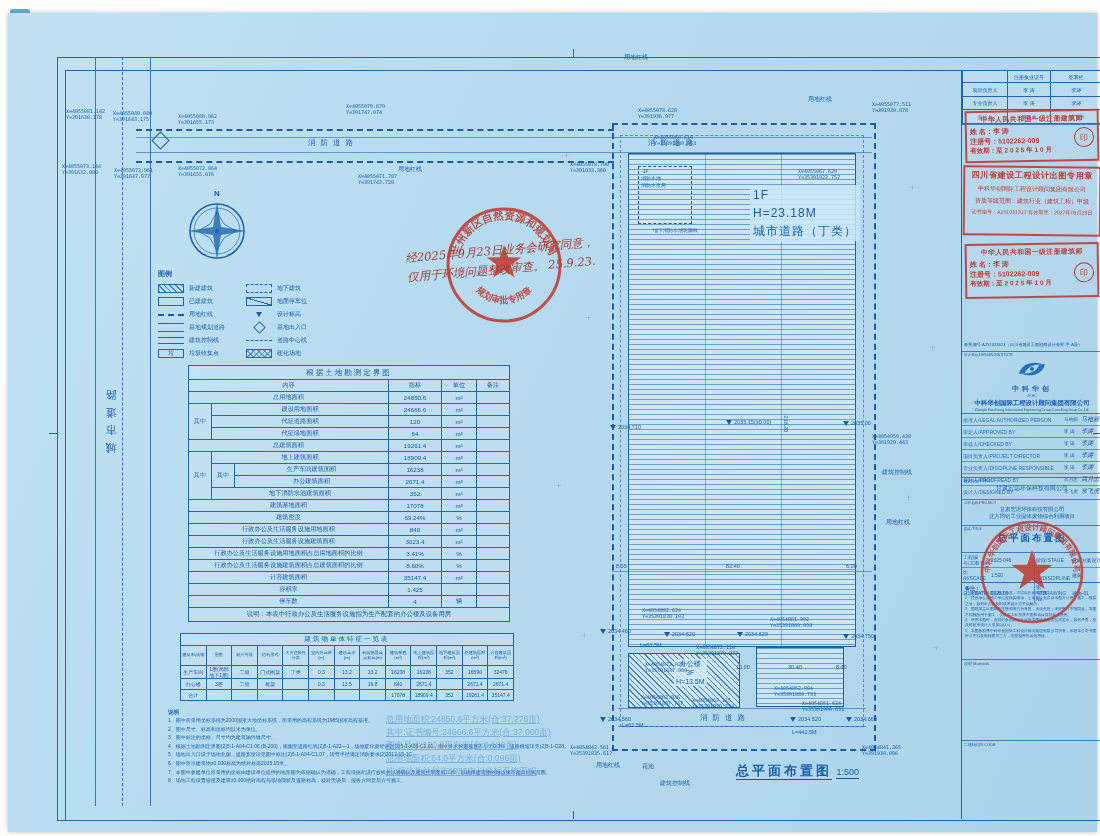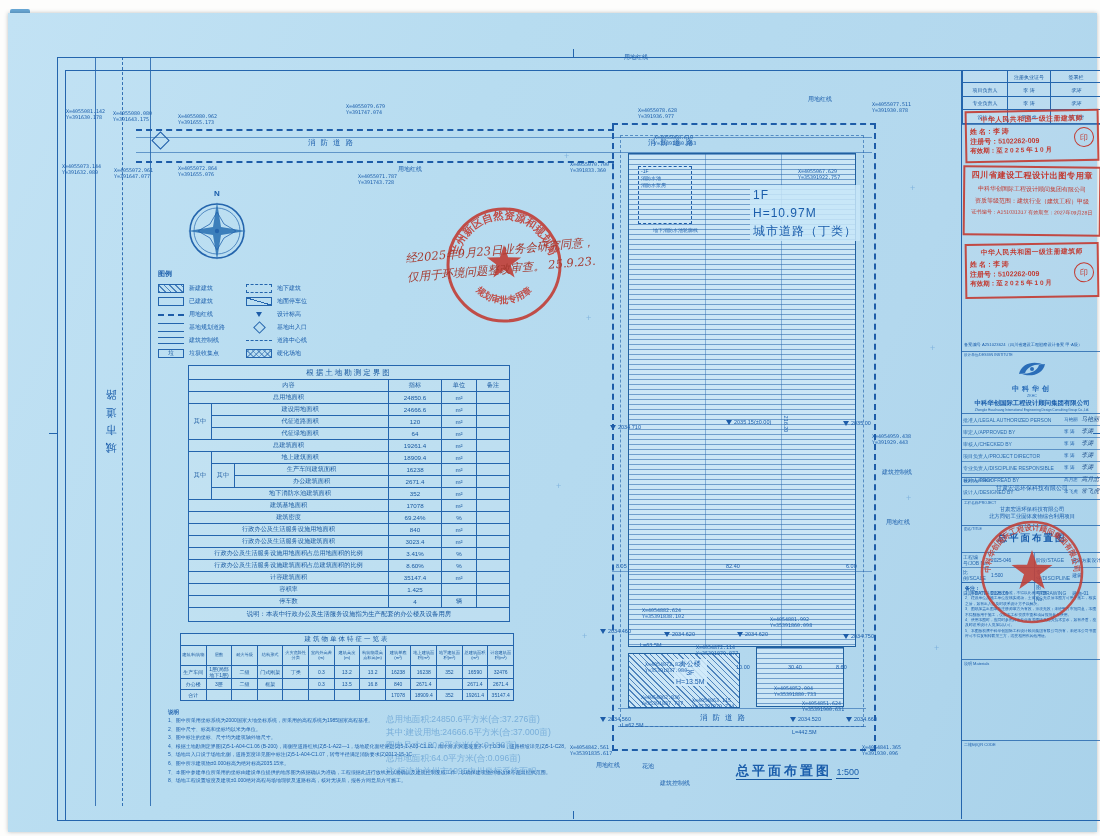--- a/index.html
+++ b/index.html
@@ -102,21 +102,21 @@
     <div class="hline" style="left:610px;top:695px;width:248px;opacity:.7;"></div>
     <div class="hline" style="left:610px;top:713px;width:248px;opacity:.7;"></div>
 
     <div class="bldg hatch-h" style="left:620px;top:140px;width:228px;height:494px;">
       <div class="vline" style="left:76px;top:0;height:100%;opacity:.5;"></div>
       <div class="vline" style="left:152px;top:0;height:100%;opacity:.5;"></div>
     </div>
 
     <div class="lab" style="left:742px;top:172px;font-size:12px;line-height:18px;letter-spacing:1px;background:rgba(200,230,248,.85);padding:1px 3px;">
       <div>1F</div>
-      <div>H=10.97M</div>
+      <div>H=23.18M</div>
       <div>城市道路（丁类）</div>
     </div>
 
     <div class="abs" style="left:630px;top:153px;width:52px;height:56px;border:1.2px dashed #1d5ca8;">
       <div class="f5" style="padding:1px 2px;line-height:7px;">
         <div>-1F</div>
         <div>消防水池</div>
         <div>消防水泵房</div>
       </div>
     </div>
@@ -601,23 +601,23 @@
         <div>2、图中尺寸、标高和坐标均以米为单位。</div>
         <div>3、图中标注的坐标、尺寸均为建筑轴外墙尺寸。</div>
         <div>4、根据土地勘测定界图(2)5-1-A04-C1.06 (B-200)，南侧至道路红线(2)5-1-A22—1，场地硬化面经评定(2)5-1-A03-C1.01，雨水排水管道坡度不小于0.3%，道路横坡详见(2)5-1-C28。</div>
         <div>5、场地出入口设于场地北侧，道路宽度详见图中标注(2)5-1-A04-C1.07，转弯半径满足消防要求(2)2012-15-1C。</div>
         <div>6、图中所示建筑物±0.000标高为绝对标高2035.15米。</div>
         <div>7、本图中参建单位所采用的坐标由建设单位提供的地形图为依据确认为准确，工程须据此进行放线并试验确认及建筑控制复核工作，以确保建筑物外墙边缘不超出红线范围。</div>
         <div>8、场地工程设置坡度及建筑±0.000绝对高程与场地现状及道路标高，核对无误后，报各方同意后方可施工。</div>
       </div>
     </div>
 
-    <div class="abs fade" style="left:378px;top:700px;width:220px;font-size:8.6px;line-height:13px;">
+    <div class="abs fade" style="left:378px;top:700px;width:220px;font-size:8.6px;line-height:13px;text-decoration:underline;">
       <div>总用地面积:24850.6平方米(合:37.276亩)</div>
-      <div>其中:建设用地:24666.6平方米(合:37.000亩)</div>
+      <div>其中:证书编号:24666.6平方米(合:37.000亩)</div>
       <div>图中尺寸:120.0平方米(合:0.180亩)</div>
       <div>总用地面积:64.0平方米(合:0.096亩)</div>
       <div>注:标注为兰州市1995中川坐标系统面积</div>
     </div>
 
     <div class="abs" style="left:728px;top:748px;">
       <span class="plan-title" style="font-size:13px;font-weight:bold;letter-spacing:3px;">总平面布置图</span>
       <span class="plan-title" style="font-size:9px;">1:500</span>
     </div>
 

